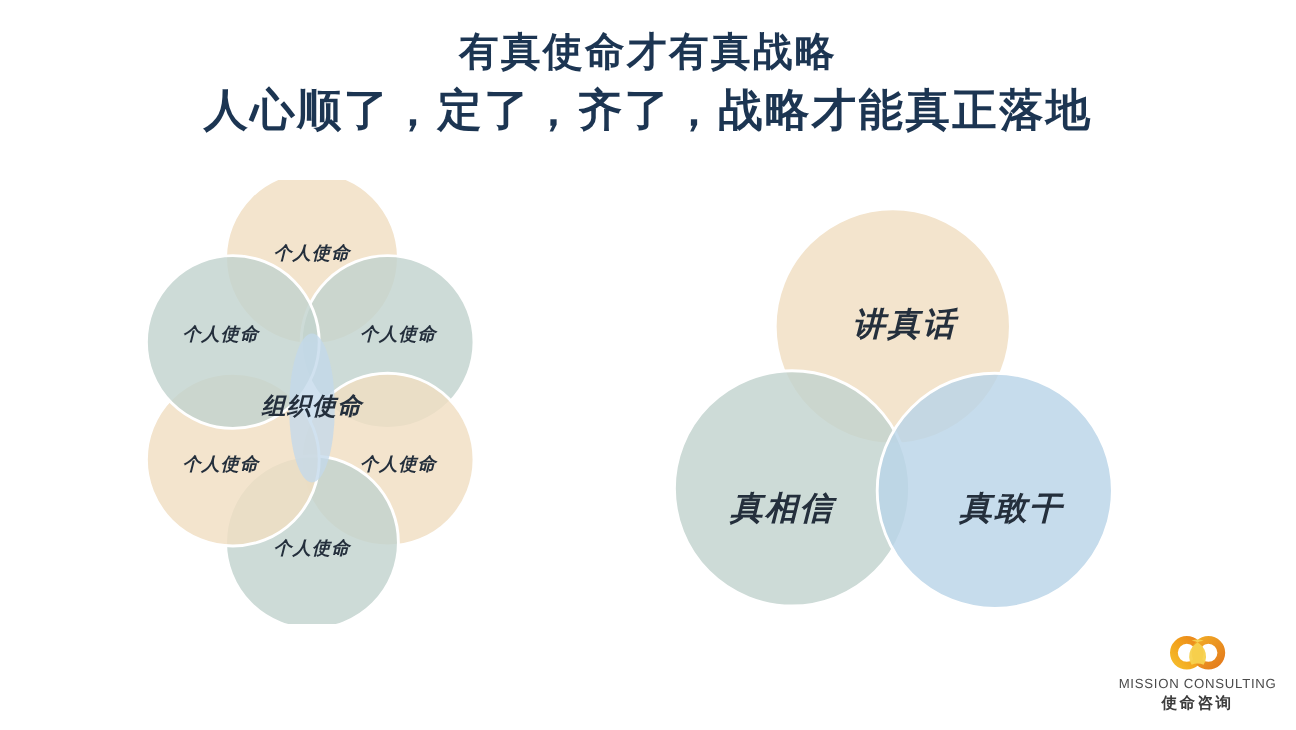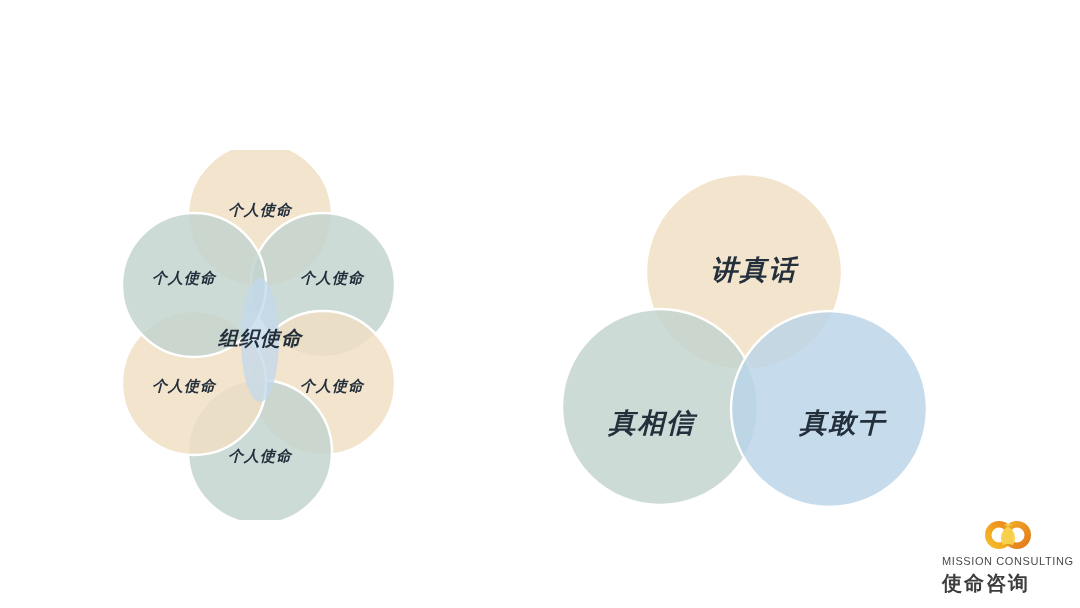--- a/index.html
+++ b/index.html
@@ -54,49 +54,51 @@
     font-style: italic;
     letter-spacing: 1px;
   }
   .label-small   { font-size: 15px; }
   .label-center  { font-size: 20px; }
   .label-big     { font-size: 27px; letter-spacing: 2px; }
 
   
   #logo-block {
     position: absolute;
-    right: 6px;
+    right: 16px;
     bottom: 12px;
     width: 132px;
-    text-align: left;
+    text-align: center;
   }
   #logo-mark { display: block; margin: 0 auto 2px auto; }
   .logo-text-en {
     display: block;
     font-family: "Liberation Sans", "DejaVu Sans", sans-serif;
     font-size: 11px;
     letter-spacing: 0.6px;
     color: #4a4a4a;
     line-height: 1.25;
   }
   .logo-text-cn {
     display: block;
-    font-family: Liberation Serif, serif;
-    font-size: 20px;
+    font-family: Liberation Mono, monospace;
+    font-size: 13px;
     font-weight: bold;
     letter-spacing: 2px;
     color: #3d3d3d;
     line-height: 1.3;
     margin-top: 1px;
   }
 </style>
 </head>
 <body>
 
 <div id="title-block">
+  <span class="title-line" id="title-line-1">有真使命才有真战略</span>
+  <span class="title-line" id="title-line-2">人心顺了，定了，齐了，战略才能真正落地</span>
 </div>
 
 <div class="venn-stage" id="venn-left">
   <svg class="venn-svg" viewBox="60 150 380 370" xmlns="http://www.w3.org/2000/svg">
     <g id="left-circles">
         <circle cx="248" cy="215" r="72" fill="#f0dec2" fill-opacity="0.82" stroke="#ffffff" stroke-width="2.4"></circle>
         <circle cx="311" cy="285" r="72" fill="#c2d3ce" fill-opacity="0.82" stroke="#ffffff" stroke-width="2.4"></circle>
         <circle cx="311" cy="383" r="72" fill="#f0dec2" fill-opacity="0.82" stroke="#ffffff" stroke-width="2.4"></circle>
         <circle cx="248" cy="452" r="72" fill="#c2d3ce" fill-opacity="0.82" stroke="#ffffff" stroke-width="2.4"></circle>
         <circle cx="182" cy="383" r="72" fill="#f0dec2" fill-opacity="0.82" stroke="#ffffff" stroke-width="2.4"></circle>

